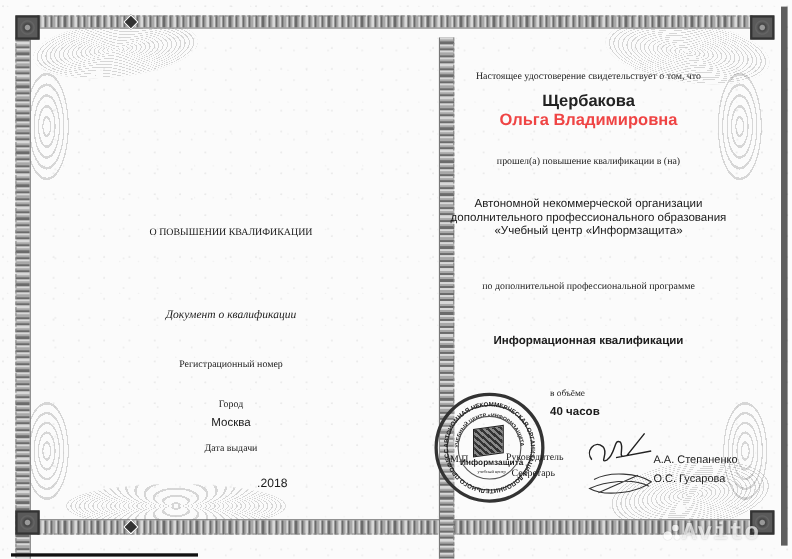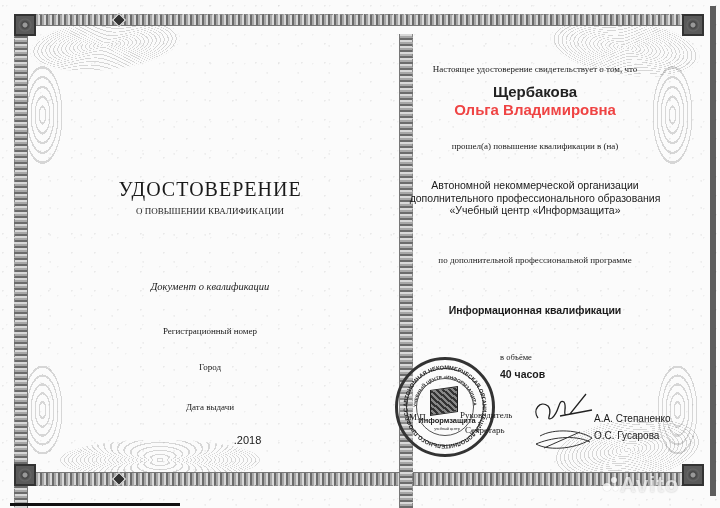--- a/index.html
+++ b/index.html
@@ -77,21 +77,21 @@
   .seal-center { position: absolute; left: 14px; right: 10px; top: 56px; font-size: 7.5px; font-family: "Liberation Sans", sans-serif; text-align: center; font-weight: bold; }
   .seal-sub { position: absolute; left: 14px; right: 10px; top: 66px; font-size: 4px; text-align: center; }
 
   .mp { position: absolute; left: 409px; top: 412px; font-size: 9px; }
   .role1 { position: absolute; left: 460px; top: 410px; font-size: 9px; }
   .role2 { position: absolute; left: 465px; top: 425px; font-size: 9px; }
   .signature { position: absolute; left: 530px; top: 388px; width: 70px; height: 70px; }
   .signer1 { position: absolute; left: 594px; top: 413px; font-size: 10px; font-family: "Liberation Sans", sans-serif; }
   .signer2 { position: absolute; left: 594px; top: 430px; font-size: 10px; font-family: "Liberation Sans", sans-serif; }
 
-  .watermark { position: absolute; left: 620px; top: 472px; font-size: 22px; font-family: Liberation Sans, sans-serif; font-weight: bold; color: rgba(255,255,255,.7); text-shadow: 0 0 2px rgba(0,0,0,.25); letter-spacing: 1px; }
+  .watermark { position: absolute; left: 620px; top: 472px; font-size: 22px; font-family: Liberation Mono, monospace; font-weight: bold; color: rgba(255,255,255,.7); text-shadow: 0 0 2px rgba(0,0,0,.25); letter-spacing: 1px; }
   .watermark-dots { position: absolute; left: 603px; top: 477px; width: 16px; height: 16px; }
   .watermark-dots span { position: absolute; border-radius: 50%; background: rgba(255,255,255,.75); box-shadow: 0 0 1px rgba(0,0,0,.3); }
 </style>
 </head>
 <body>
 
 <div class="page">
   <div class="speckle"></div>
 
   <div class="guilloche g1"></div>
@@ -113,25 +113,25 @@
     <div class="corner bl"></div>
     <div class="corner br"></div>
     <div class="diamond top"></div>
     <div class="diamond bot"></div>
   </div>
 
   <div class="scanbar"></div>
   <div class="scanbar-bottom"></div>
 
   <div class="left">
-    <div class="title">УДОСТОВЕРЕНИЕ</div>
     <div class="subtitle">О ПОВЫШЕНИИ КВАЛИФИКАЦИИ</div>
     <div class="doc-kind">Документ о квалификации</div>
     <div class="reg-label">Регистрационный номер</div>
     <div class="city-label">Город</div>
+    <div class="city">Москва</div>
     <div class="date-label">Дата выдачи</div>
     <div class="date">.2018</div>
   </div>
 
   <div class="right">
     <div class="certifies">Настоящее удостоверение свидетельствует о том, что</div>
     <div class="surname">Щербакова</div>
     <div class="names">Ольга Владимировна</div>
     <div class="passed">прошел(а) повышение квалификации в (на)</div>
     <div class="org">

